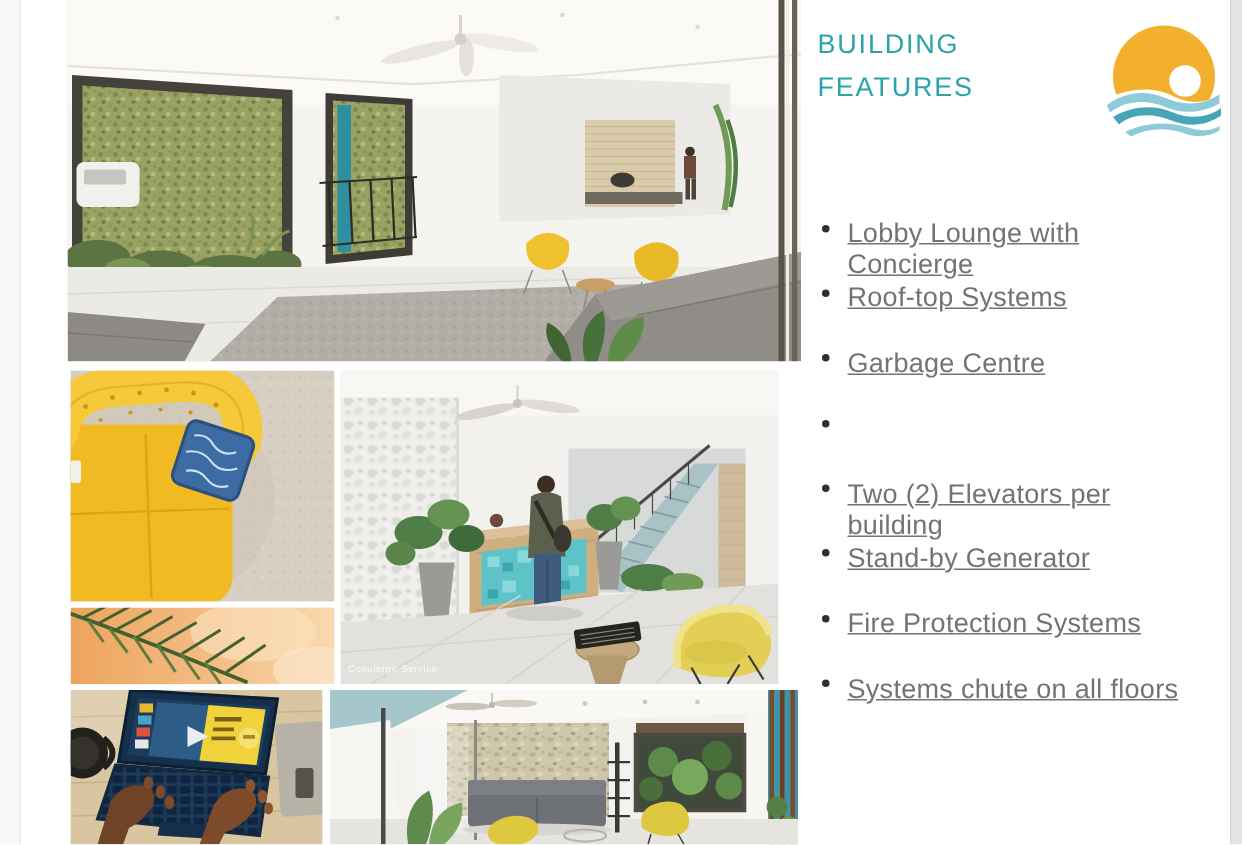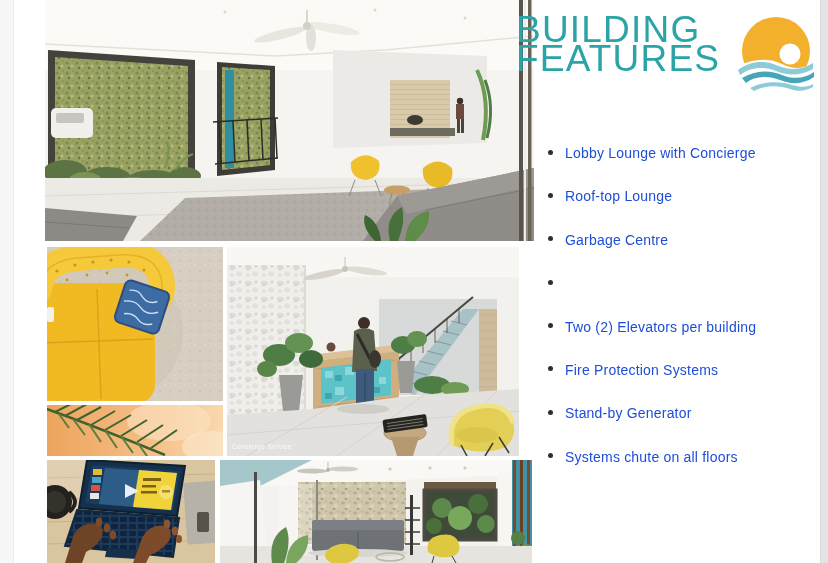--- a/index.html
+++ b/index.html
@@ -21,31 +21,31 @@
   #fig-sofa      { left:47px;  top:247px; width:176px; height:154px; }
   #fig-palm      { left:47px;  top:405px; width:176px; height:51px;  }
   #fig-concierge { left:227px; top:247px; width:292px; height:209px; }
   #fig-laptop    { left:47px;  top:460px; width:168px; height:103px; }
   #fig-lobby2    { left:220px; top:460px; width:312px; height:103px; }
 
   .img-caption { position:absolute; left:5px; bottom:6px;
                  font-size:6.5px; letter-spacing:.4px;
                  color:rgba(255,255,255,.85); }
 
-  .title { position:absolute; left:516px; top:15px; margin:0;
-           color:#2BA4A8; font-weight:400; font-size:37px; line-height:29px;
+  .title { position:absolute; left:545px; top:15px; margin:0;
+           color:#2BA4A8; font-weight:400; font-size:18px; line-height:29px;
            letter-spacing:1.2px; }
   .title span { display:block; }
 
   .logo { position:absolute; left:736px; top:14px; width:80px; height:84px; }
 
   .amenities { position:absolute; left:545px; top:145px; width:250px;
                list-style:none; margin:0; padding:0; }
   .amenities li { position:relative; height:43.4px; padding-left:20px;
-                  font-size:14px; color:#1d4ed8; letter-spacing:.2px; }
+                  font-size:18px; color:#737373; letter-spacing:.2px;text-decoration:underline; }
   .amenities .bullet { position:absolute; left:3px; top:4.5px; width:5px; height:5px;
                        border-radius:50%; background:#2f2f2f; }
 </style>
 </head>
 <body>
 
 <div class="page">
 
   <div class="edge-left"></div>
   <div class="edge-right"></div>
@@ -519,22 +519,22 @@
       <circle cx="54" cy="40" r="10.5" fill="#ffffff"></circle>
       <path d="M2,52 C18,44 34,44 46,50 C58,56 68,55 78,48 L78,84 L2,84 Z" fill="#ffffff"></path>
       <path d="M2,56 C14,47 28,46 40,51 C54,57 66,56 77,49 L77,55 C64,62 52,62 40,57 C28,52 14,53 4,61 Z" fill="#8ECBD9"></path>
       <path d="M6,64 C20,56 34,56 46,61 C58,66 70,64 78,58 L78,63 C68,70 56,71 44,66 C32,61 18,62 10,69 Z" fill="#47A5B8"></path>
       <path d="M14,74 C28,67 44,67 56,71 C66,74 72,73 77,70 L77,73 C70,77 62,78 54,75 C42,71 30,71 18,77 Z" fill="#8ECBD9"></path>
     </svg>
   </div>
 
   <ul class="amenities">
     <li><span class="bullet"></span><span>Lobby Lounge with Concierge</span></li>
-    <li><span class="bullet"></span><span>Roof-top Lounge</span></li>
+    <li><span class="bullet"></span><span>Roof-top Systems</span></li>
     <li><span class="bullet"></span><span>Garbage Centre</span></li>
     <li><span class="bullet"></span></li>
     <li><span class="bullet"></span><span>Two (2) Elevators per building</span></li>
+    <li><span class="bullet"></span><span>Stand-by Generator</span></li>
     <li><span class="bullet"></span><span>Fire Protection Systems</span></li>
-    <li><span class="bullet"></span><span>Stand-by Generator</span></li>
     <li><span class="bullet"></span><span>Systems chute on all floors</span></li>
   </ul>
 
 </div>
 
 </body></html>

